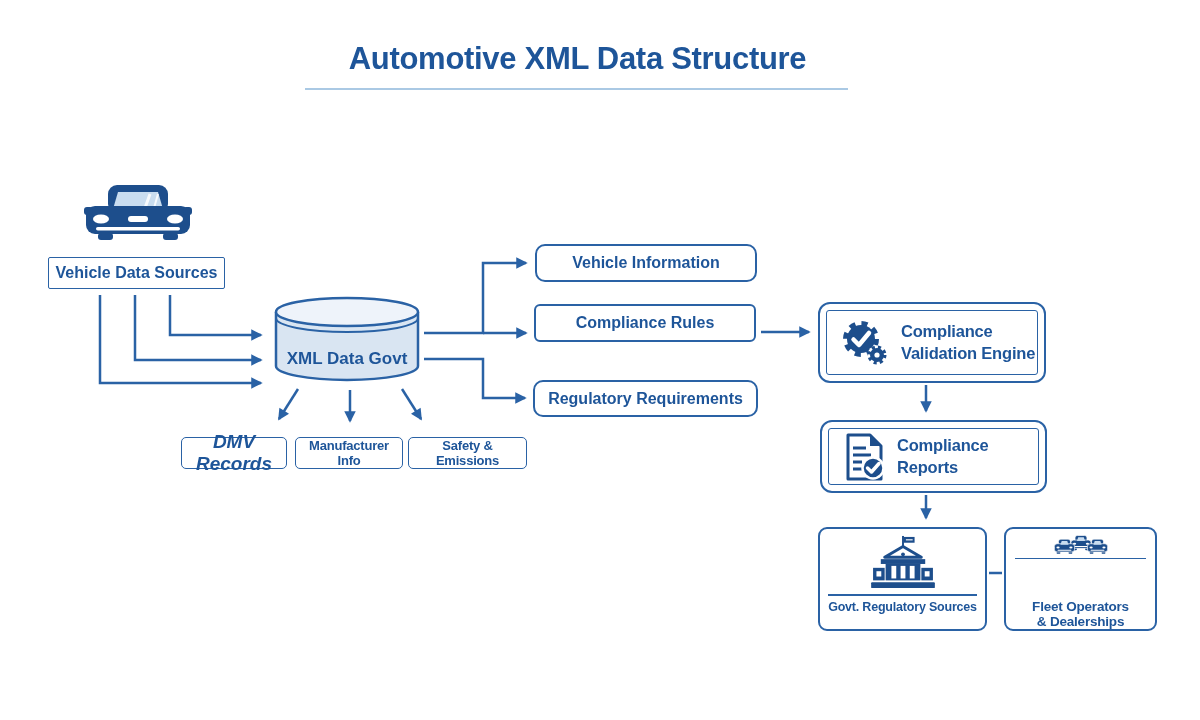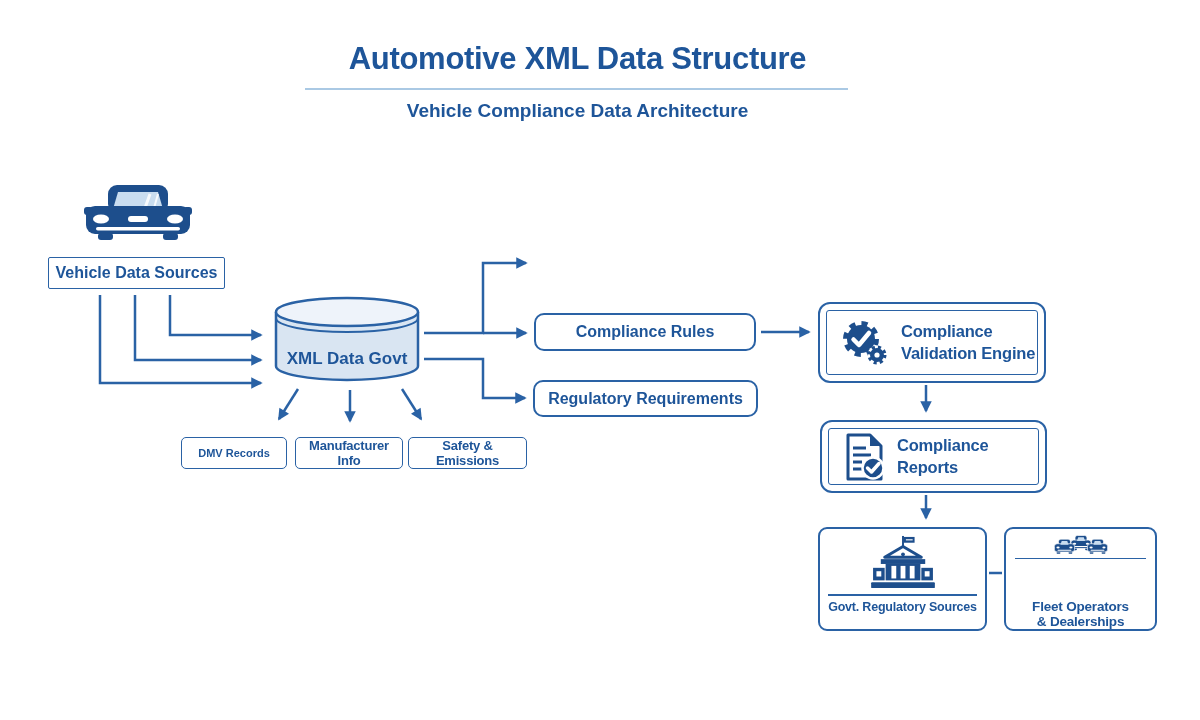--- a/index.html
+++ b/index.html
@@ -14,23 +14,23 @@
   #title{left:0;top:41px;width:1155px;text-align:center;font-size:31px;letter-spacing:-0.3px;}
   #title-rule{left:305px;top:88px;width:543px;height:2px;background:var(--divider,#aac9e4);}
   #subtitle{left:0;top:100px;width:1155px;text-align:center;font-size:19px;}
 
   
   .box{background:#fff;border:1.5px solid var(--line,#2a62a5);display:flex;align-items:center;justify-content:center;text-align:center;}
   .rbox{border-width:2px;border-radius:10px;font-size:16px;}
 
   #src-box{left:48px;top:257px;width:177px;height:32px;border-radius:2px;font-size:16px;}
   #vi-box{left:535px;top:244px;width:222px;height:38px;}
-  #cr-box{left:534px;top:313px;width:222px;height:38px;}
+  #cr-box{left:534px;top:304px;width:222px;height:38px;border-radius:6px;}
   #rr-box{left:533px;top:380px;width:225px;height:37px;}
-  #dmv-box{left:181px;top:437px;width:106px;height:32px;border-radius:5px;font-size:11px;}
+  #dmv-box{left:181px;top:437px;width:106px;height:32px;border-radius:5px;font-size:19px;font-style:italic;}
   #mfg-box{left:295px;top:437px;width:108px;height:32px;border-radius:5px;font-size:13px;letter-spacing:-0.2px;}
   #safety-box{left:408px;top:437px;width:119px;height:32px;border-radius:5px;font-size:13px;letter-spacing:-0.2px;}
 
   
   .dbox{background:#fff;border:2.5px solid var(--line,#2a62a5);border-radius:12px;}
   .dbox-inner{position:absolute;left:6px;top:6px;right:6px;bottom:6px;border:1.5px solid var(--line,#2a62a5);border-radius:3px;display:flex;align-items:center;gap:10px;padding-left:12px;box-sizing:border-box;}
   #engine-box{left:818px;top:302px;width:228px;height:81px;}
   #reports-box{left:820px;top:420px;width:227px;height:73px;}
   .two-line{font-size:16.5px;line-height:1.3;text-align:left;letter-spacing:-0.2px;}
 
@@ -84,21 +84,20 @@
 
     <path class="sline" stroke-width="2.5" d="M298,389 L279,419" marker-end="url(#arr)"></path>
     <path class="sline" stroke-width="2.5" d="M350,390 V421" marker-end="url(#arr)"></path>
     <path class="sline" stroke-width="2.5" d="M402,389 L421,419" marker-end="url(#arr)"></path>
 
     <path class="sline" stroke-width="2.5" d="M989,573 H1002"></path>
   </svg>
 
   <div class="abs blue-text node" id="title">Automotive XML Data Structure</div>
   <div class="abs node" id="title-rule"></div>
-  <div class="abs blue-text node" id="subtitle">Vehicle Compliance Data Architecture</div>
 
   <div class="abs node" id="car-wrap">
     <svg width="108" height="64" viewBox="0 0 108 64">
       <rect x="24" y="7" width="60" height="28" rx="9" class="ficon"></rect>
       <path d="M29,31 l5,-17 h40 l5,17 z" class="fws"></path>
       <line x1="66" y1="16" x2="61" y2="30" class="swhite" stroke-width="3" opacity="0.85"></line>
       <line x1="74" y1="16" x2="70" y2="30" class="swhite" stroke-width="2" opacity="0.85"></line>
       <rect x="14" y="55" width="15" height="7" rx="3" class="ficon"></rect>
       <rect x="79" y="55" width="15" height="7" rx="3" class="ficon"></rect>
       <rect x="2" y="28" width="104" height="28" rx="9" class="ficon"></rect>
@@ -117,20 +116,23 @@
 
   <div class="abs node" id="cyl-wrap">
     <svg width="152" height="88" viewBox="0 0 152 88">
       <path d="M5,16 v54 a71,14 0 0 0 142,0 v-54" class="fcyl" stroke="var(--line,#2a62a5)" stroke-width="2.5"></path>
       <path d="M5,22 a71,14 0 0 0 142,0" fill="none" stroke="var(--line,#2a62a5)" stroke-width="2"></path>
       <ellipse cx="76" cy="16" rx="71" ry="14" class="fcyltop" stroke="var(--line,#2a62a5)" stroke-width="2.5"></ellipse>
     </svg>
   </div>
   <div class="abs blue-text node" id="cyl-label">XML Data Govt</div>
 
+  <div class="abs box rbox blue-text node" id="vi-box">
+    <span>Vehicle Information</span>
+  </div>
   <div class="abs box rbox blue-text node" id="cr-box">
     <span>Compliance Rules</span>
   </div>
   <div class="abs box rbox blue-text node" id="rr-box">
     <span>Regulatory Requirements</span>
   </div>
 
   <div class="abs box blue-text node" id="dmv-box">
     <span>DMV Records</span>
   </div>

